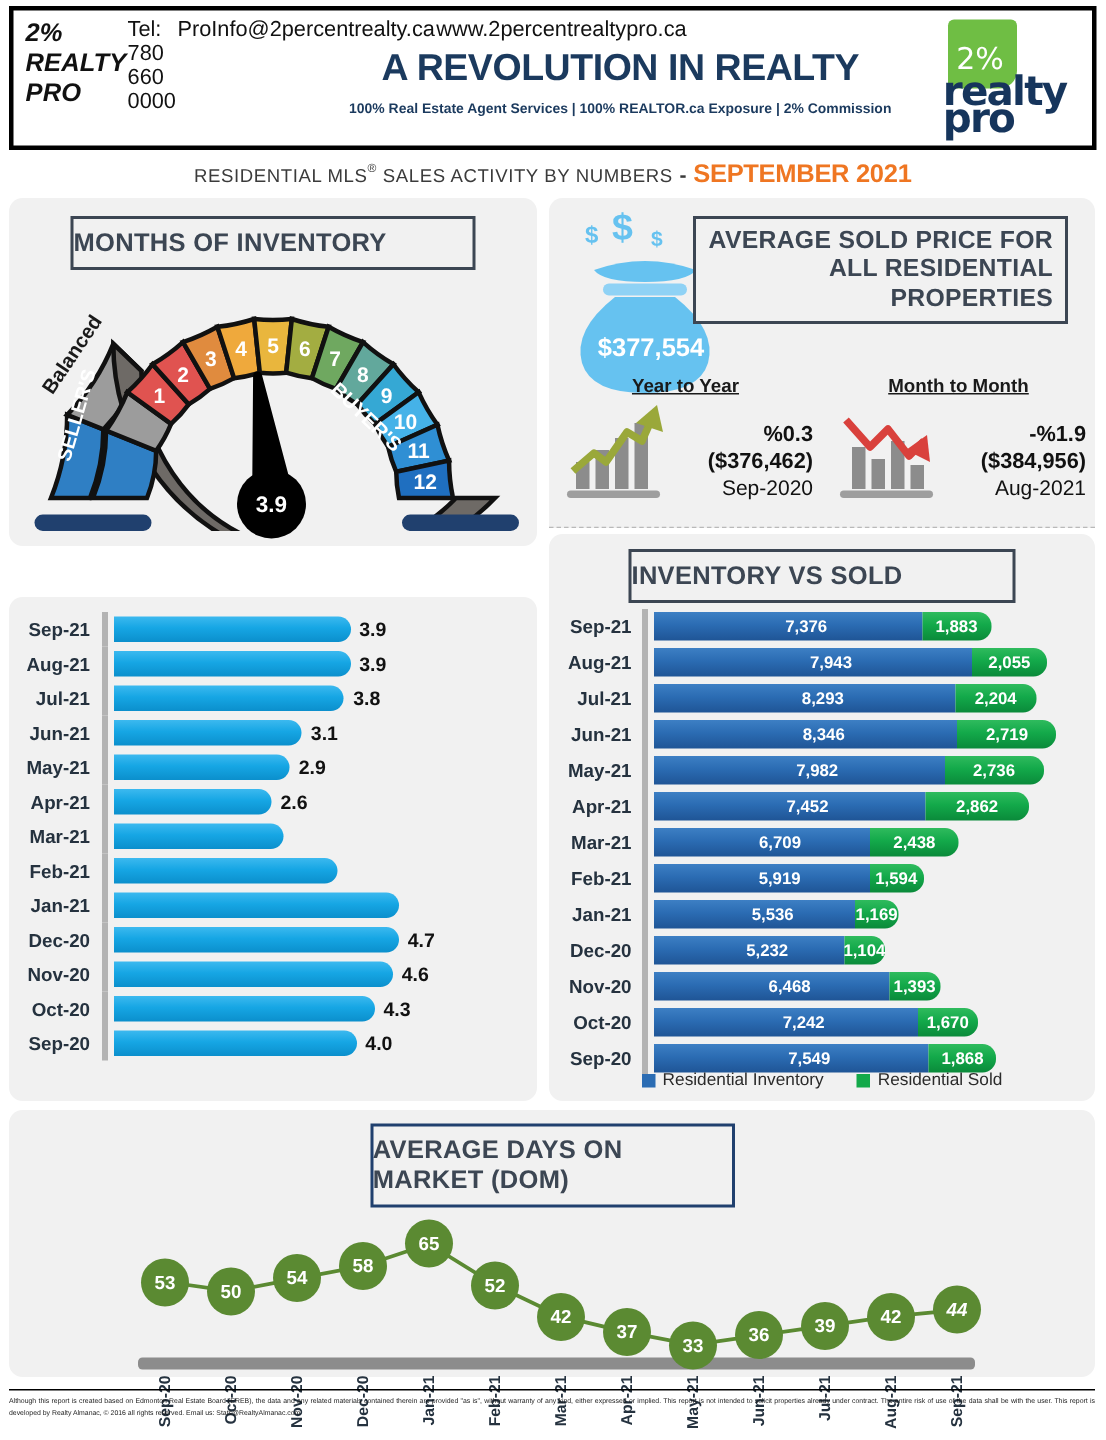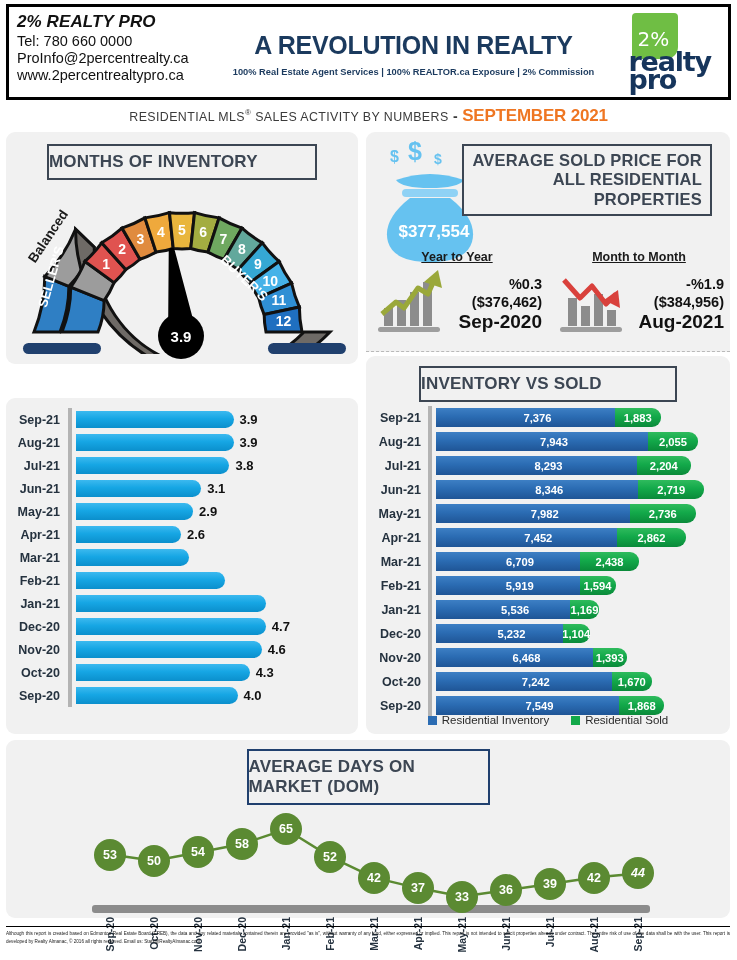--- a/index.html
+++ b/index.html
@@ -16,21 +16,21 @@
     margin: 4px 6px 0 6px;
     border: 3px solid #000;
     height: 96px;
     display: flex;
     align-items: stretch;
     background: #fff;
   }
   .hdr-contact {
     width: 215px;
     padding: 5px 0 0 8px;
-    display: flex; flex-direction: column;
+    display: flex; flex-direction: row;
     justify-content: flex-start;
     gap: 1px;
   }
   .hdr-brand {
     font-size: 17px; font-weight: bold; font-style: italic;
     color: #111; letter-spacing: .1px;
   }
   .hdr-line { font-size: 14.5px; color: #111; }
   .hdr-center {
     flex: 1;
@@ -155,21 +155,21 @@
   .cmp { width: 182px; position: relative; height: 100px; }
   .cmp-head {
     text-align: center; font-size: 12.5px; font-weight: bold; color: #1a1a1a;
     text-decoration: underline; margin-bottom: 4px;
   }
   .cmp-body { display: flex; align-items: flex-end; padding: 0 6px; }
   .cmp-icon { width: 78px; height: 66px; position: relative; }
   .cmp-nums { flex: 1; text-align: right; line-height: 1.2; }
   .cmp-pct  { font-size: 14.5px; font-weight: bold; color: #111; }
   .cmp-amt  { font-size: 14.5px; font-weight: bold; color: #111; }
-  .cmp-date { font-size: 19px; font-weight: bold; color: #111; }
+  .cmp-date { font-size: 14px; font-weight: normal; color: #111; }
 
   
   .moi-rows { position: absolute; left: 0; top: 10px; width: 352px; }
   .moi-row { display: flex; align-items: center; height: 23px; }
   .moi-lab {
     width: 62px; text-align: right; padding-right: 8px;
     font-size: 12.5px; font-weight: bold; color: #25323f;
   }
   .moi-axis { width: 4px; height: 23px; background: #b3b3b3; }
   .moi-track { flex: 1; position: relative; height: 23px; padding-left: 4px; }

